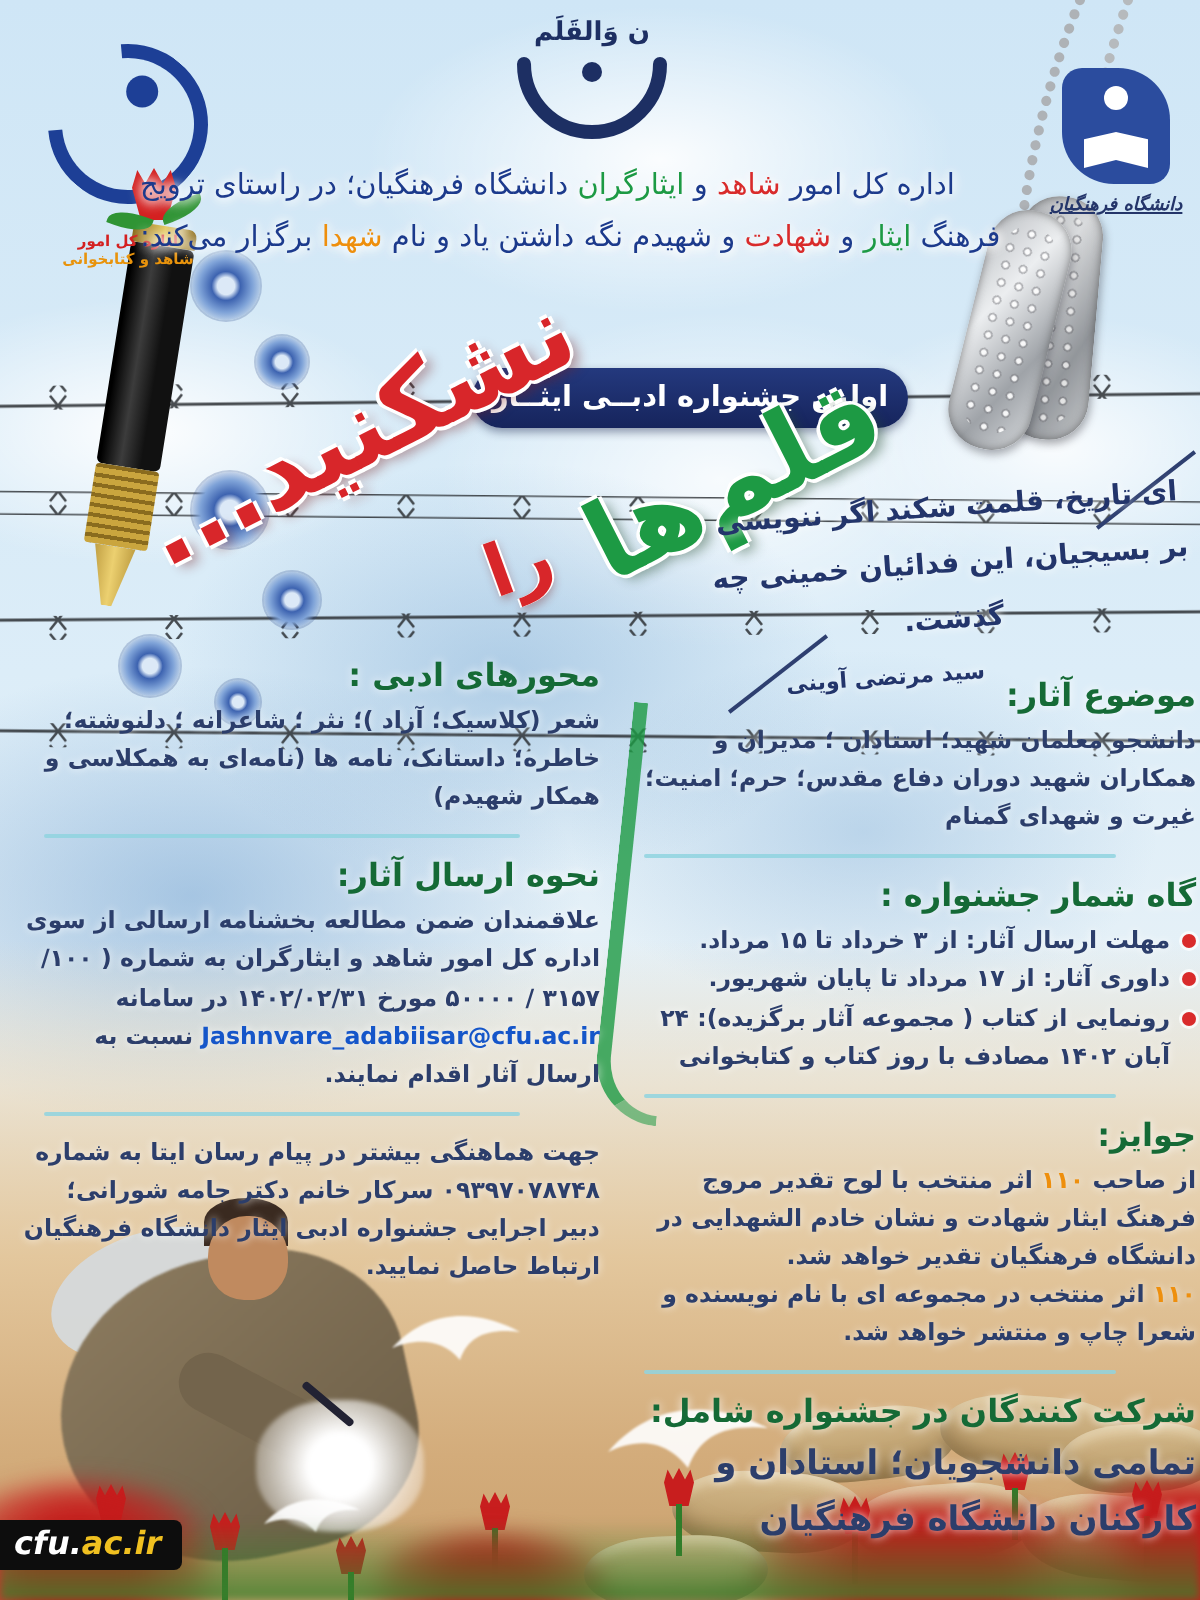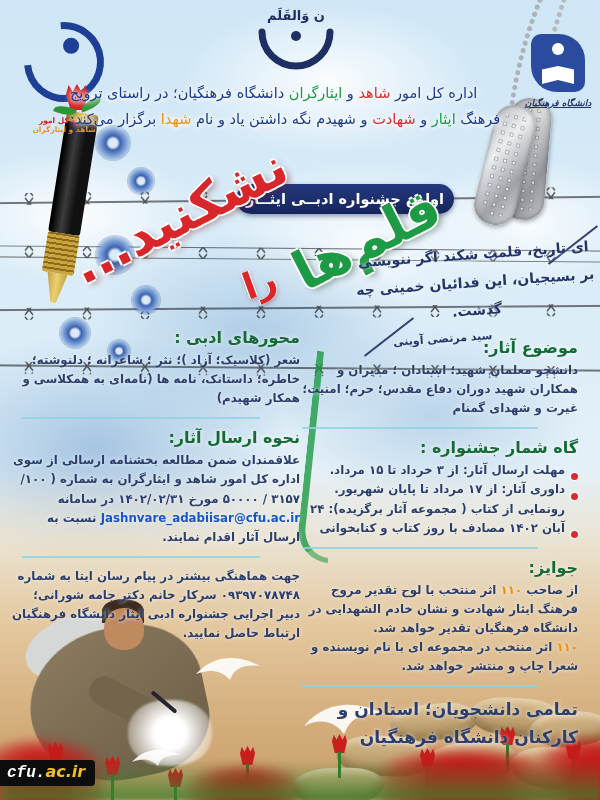--- a/index.html
+++ b/index.html
@@ -80,27 +80,27 @@
     border-radius:0 0 0 46px;transform:rotate(6deg);}
   
   .quote{position:absolute;left:356px;top:240px;width:240px;z-index:4;transform:rotate(-4deg);
     text-align:center;color:#23356b;font-weight:bold;font-size:14px;line-height:2;
     text-shadow:0 0 5px rgba(255,255,255,.85);}
   .quote .sig{font-size:11px;margin-top:2px;text-align:left;padding-left:34px;}
   .slash{position:absolute;height:2px;background:#2e3f70;z-index:4;transform:rotate(-38deg);}
   
   .col{position:absolute;z-index:5;direction:rtl;text-align:right;}
   .col-left{left:8px;top:328px;width:292px;}
-  .col-right{left:288px;top:338px;width:290px;}
+  .col-right{left:308px;top:338px;width:290px;}
   .sec-title{font-size:16px;font-weight:bold;color:#156a36;margin:0 0 4px;
     text-shadow:0 0 5px rgba(255,255,255,.9);}
   .body-txt{font-size:11.8px;font-weight:bold;color:#2c3e6b;line-height:1.62;margin:0;
     text-shadow:0 0 4px rgba(255,255,255,.8);}
   .divider{height:2px;background:#8fd3df;margin:9px 40px 9px 14px;border-radius:2px;opacity:.85;}
-  .bullet-item{display:flex;gap:6px;align-items:flex-end;}
+  .bullet-item{display:flex;gap:6px;align-items:flex-start;}
   .bullet-item .dot{flex:none;width:7px;height:7px;border-radius:50%;background:#d92b2b;margin-top:6px;
     box-shadow:0 0 0 1.5px rgba(255,255,255,.7);}
   .email{color:#1556c9;direction:ltr;unicode-bidi:embed;font-weight:bold;}
   
   .scene{position:absolute;inset:0;z-index:2;pointer-events:none;}
   .soldier-body{position:absolute;left:30px;top:628px;width:176px;height:152px;
     background:linear-gradient(150deg,#8d7c60,#6a5c45);border-radius:55% 45% 40% 55%;
     transform:rotate(-12deg);filter:blur(.4px);}
   .soldier-scarf{position:absolute;left:24px;top:616px;width:104px;height:62px;background:#d5d9db;
     border-radius:50%;transform:rotate(-18deg);opacity:.95;}
@@ -119,21 +119,21 @@
     clip-path:polygon(0% 38%,12% 4%,30% 30%,50% 0%,70% 30%,88% 4%,100% 38%,82% 100%,18% 100%);}
   .stem{position:absolute;width:2.5px;height:26px;background:#2f7d2a;z-index:4;}
   .blob{position:absolute;border-radius:50%;background:radial-gradient(circle,#c41b1b 30%,rgba(196,27,27,.55) 60%,rgba(196,27,27,0) 75%);
     filter:blur(6px);z-index:4;}
   .grass{position:absolute;left:0;top:760px;width:600px;height:40px;z-index:4;filter:blur(2px);
     background:linear-gradient(180deg,rgba(66,138,48,0),rgba(58,128,44,.8));}
   
   .watermark{position:absolute;left:0;top:760px;z-index:6;background:#0d0d0d;
     padding:2px 10px 4px 7px;border-radius:0 4px 4px 0;font-style:italic;font-weight:bold;
     font-size:16px;direction:ltr;}
-  .watermark .w1{color:#fff;font-family:Liberation Mono, monospace;}
+  .watermark .w1{color:#fff;}
   .watermark .w2{color:#f0c020;}
 </style>
 </head>
 <body>
 
 <div class="poster">
 
   <div class="sky"></div>
   <div class="ground"></div>
 
@@ -186,21 +186,21 @@
   </div>
 
   <div class="logo-shahed">
     <div class="ring">
       <div class="dot"></div>
     </div>
     <div class="tulip-big"></div>
     <div class="leaf" style="left:66px;top:78px;transform:rotate(-20deg);"></div>
     <div class="leaf" style="left:40px;top:84px;transform:rotate(200deg);"></div>
     <div class="t1">اداره کل امور</div>
-    <div class="t2">شاهد و ایثارگران</div>
+    <div class="t2">شاهد و کتابخوانی</div>
   </div>
 
   <div class="logo-cfu">
     <div class="cfu-badge">
       <div class="head"></div>
       <div class="book"></div>
     </div>
     <div class="cap">دانشگاه فرهنگیان</div>
   </div>
 
@@ -251,20 +251,21 @@
       </div>
     <div class="bullet-item">
         <span class="dot"></span>
         <span class="body-txt">رونمایی از کتاب ( مجموعه آثار برگزیده): ۲۴ آبان ۱۴۰۲ مصادف با روز کتاب و کتابخوانی</span>
       </div>
     <div class="divider"></div>
     <h3 class="sec-title">جوایز:</h3>
     <p class="body-txt"><span>از صاحب </span><span class="c-orange">۱۱۰</span><span> اثر منتخب با لوح تقدیر مروج فرهنگ ایثار شهادت و نشان خادم الشهدایی در دانشگاه فرهنگیان تقدیر خواهد شد.</span></p>
     <p class="body-txt"><span class="c-orange">۱۱۰</span><span> اثر منتخب در مجموعه ای با نام نویسنده و شعرا چاپ و منتشر خواهد شد.</span></p>
     <div class="divider"></div>
+    <h3 class="sec-title">شرکت کنندگان در جشنواره شامل:</h3>
     <p class="body-txt" style="font-size:17px;">تمامی دانشجویان؛ استادان و کارکنان دانشگاه فرهنگیان</p>
   </div>
 
   <div class="scene">
     <div class="soldier-scarf"></div>
     <div class="soldier-body"></div>
     <div class="soldier-hair"></div>
     <div class="soldier-head"></div>
     <div class="soldier-arm"></div>
     <div class="paper"></div>

